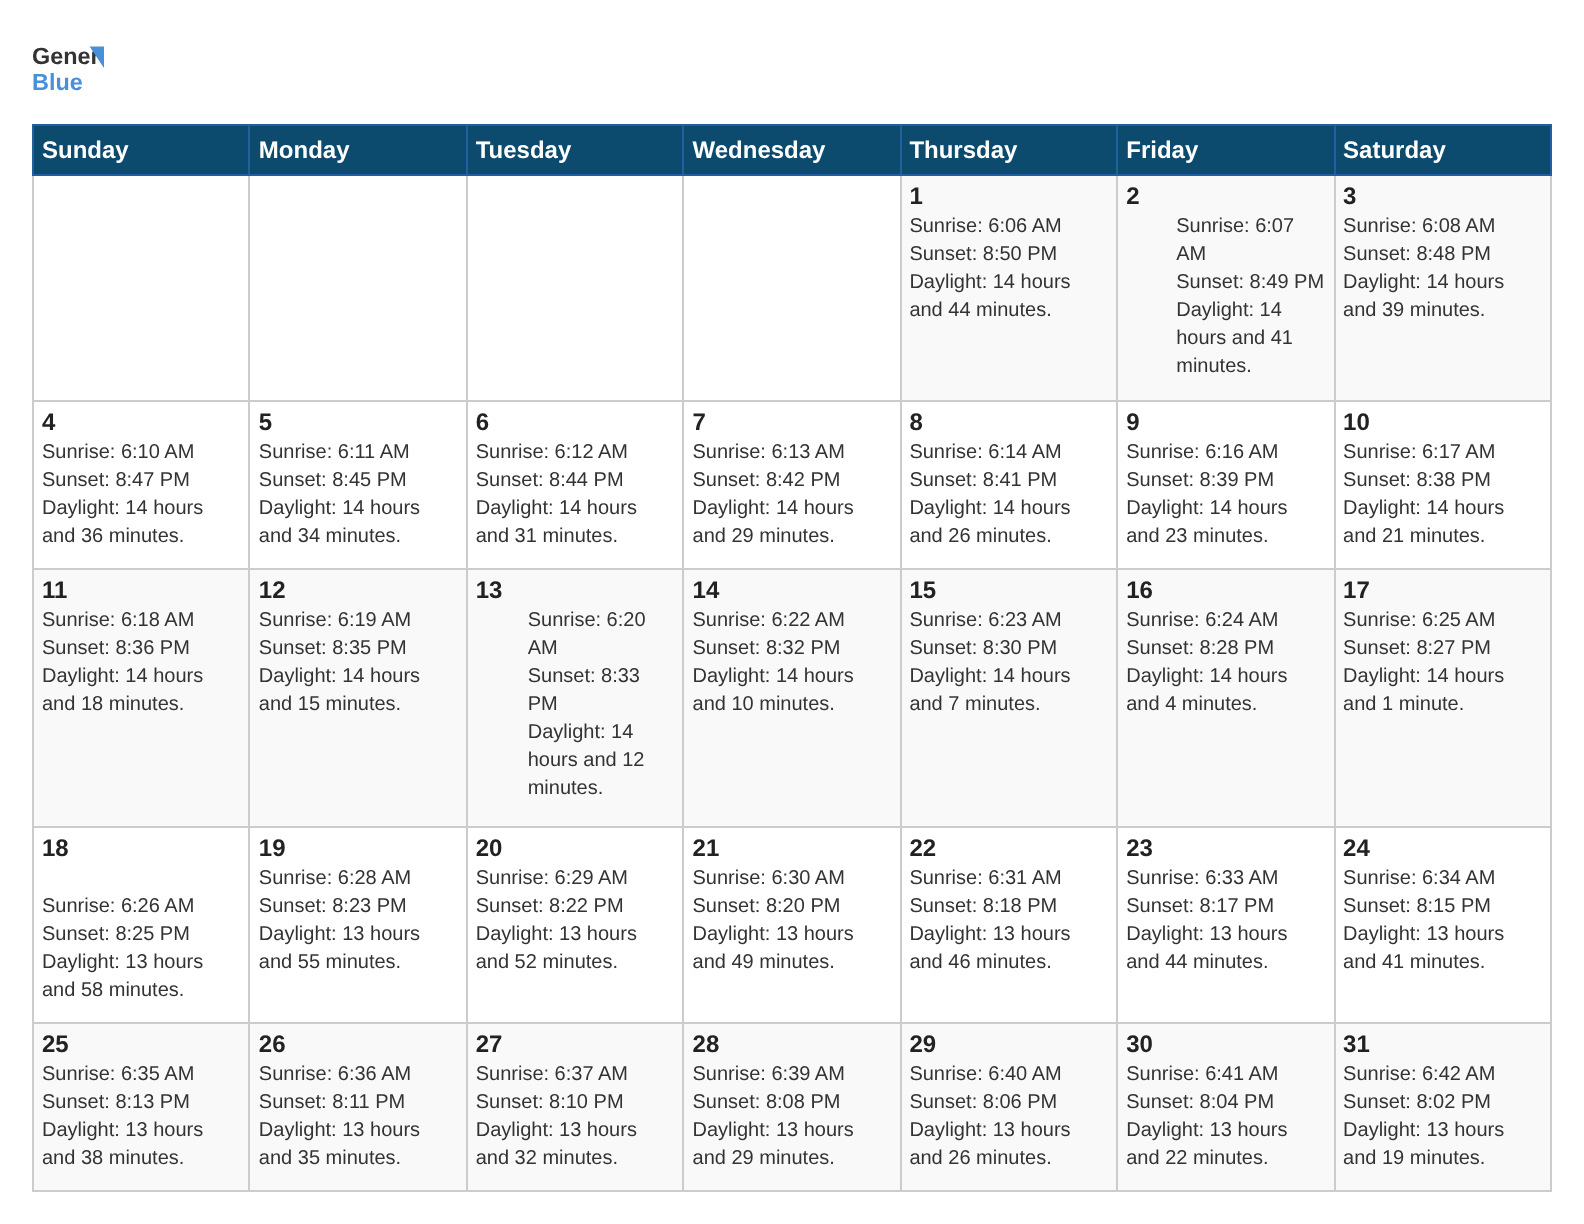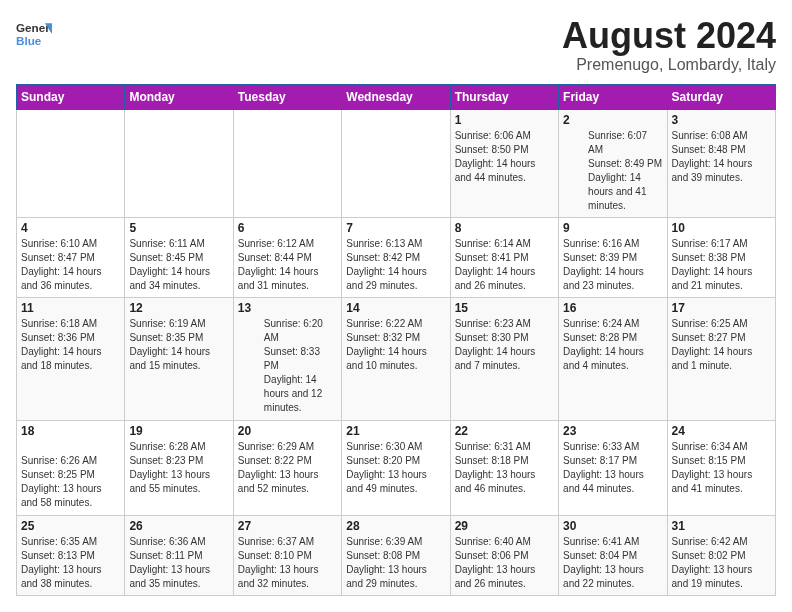--- a/index.html
+++ b/index.html
@@ -46,21 +46,21 @@
       color: #555;
     }
     .calendar {
       flex: 1;
       border: 1px solid #ccc;
       border-collapse: collapse;
       width: 100%;
       table-layout: fixed;
     }
     .calendar thead tr th {
-      background-color: #a21caf;
+      background-color: #0c4a6e;
       color: #fff;
       font-size: 12px;
       font-weight: bold;
       padding: 5px 4px;
       border: 1px solid #2060a0;
       text-align: left;
     }
     .calendar tbody tr td {
       border: 1px solid #ccc;
       vertical-align: top;
@@ -93,24 +93,20 @@
 <body>
 
 <div class="page">
   <div class="header">
     <div class="logo">
       <svg class="logo-icon" viewBox="0 0 40 40" xmlns="http://www.w3.org/2000/svg">
         <text x="0" y="18" font-size="13" font-weight="bold" fill="#333">General</text>
         <text x="0" y="32" font-size="13" font-weight="bold" fill="#4a90d9">Blue</text>
         <polygon points="32,8 40,8 40,20" fill="#4a90d9"></polygon>
       </svg>
-    </div>
-    <div class="title-section">
-      <div class="main-title">August 2024</div>
-      <div class="subtitle">Premenugo, Lombardy, Italy</div>
     </div>
   </div>
 
   <table class="calendar">
     <thead>
       <tr>
         <th>Sunday</th>
         <th>Monday</th>
         <th>Tuesday</th>
         <th>Wednesday</th>

